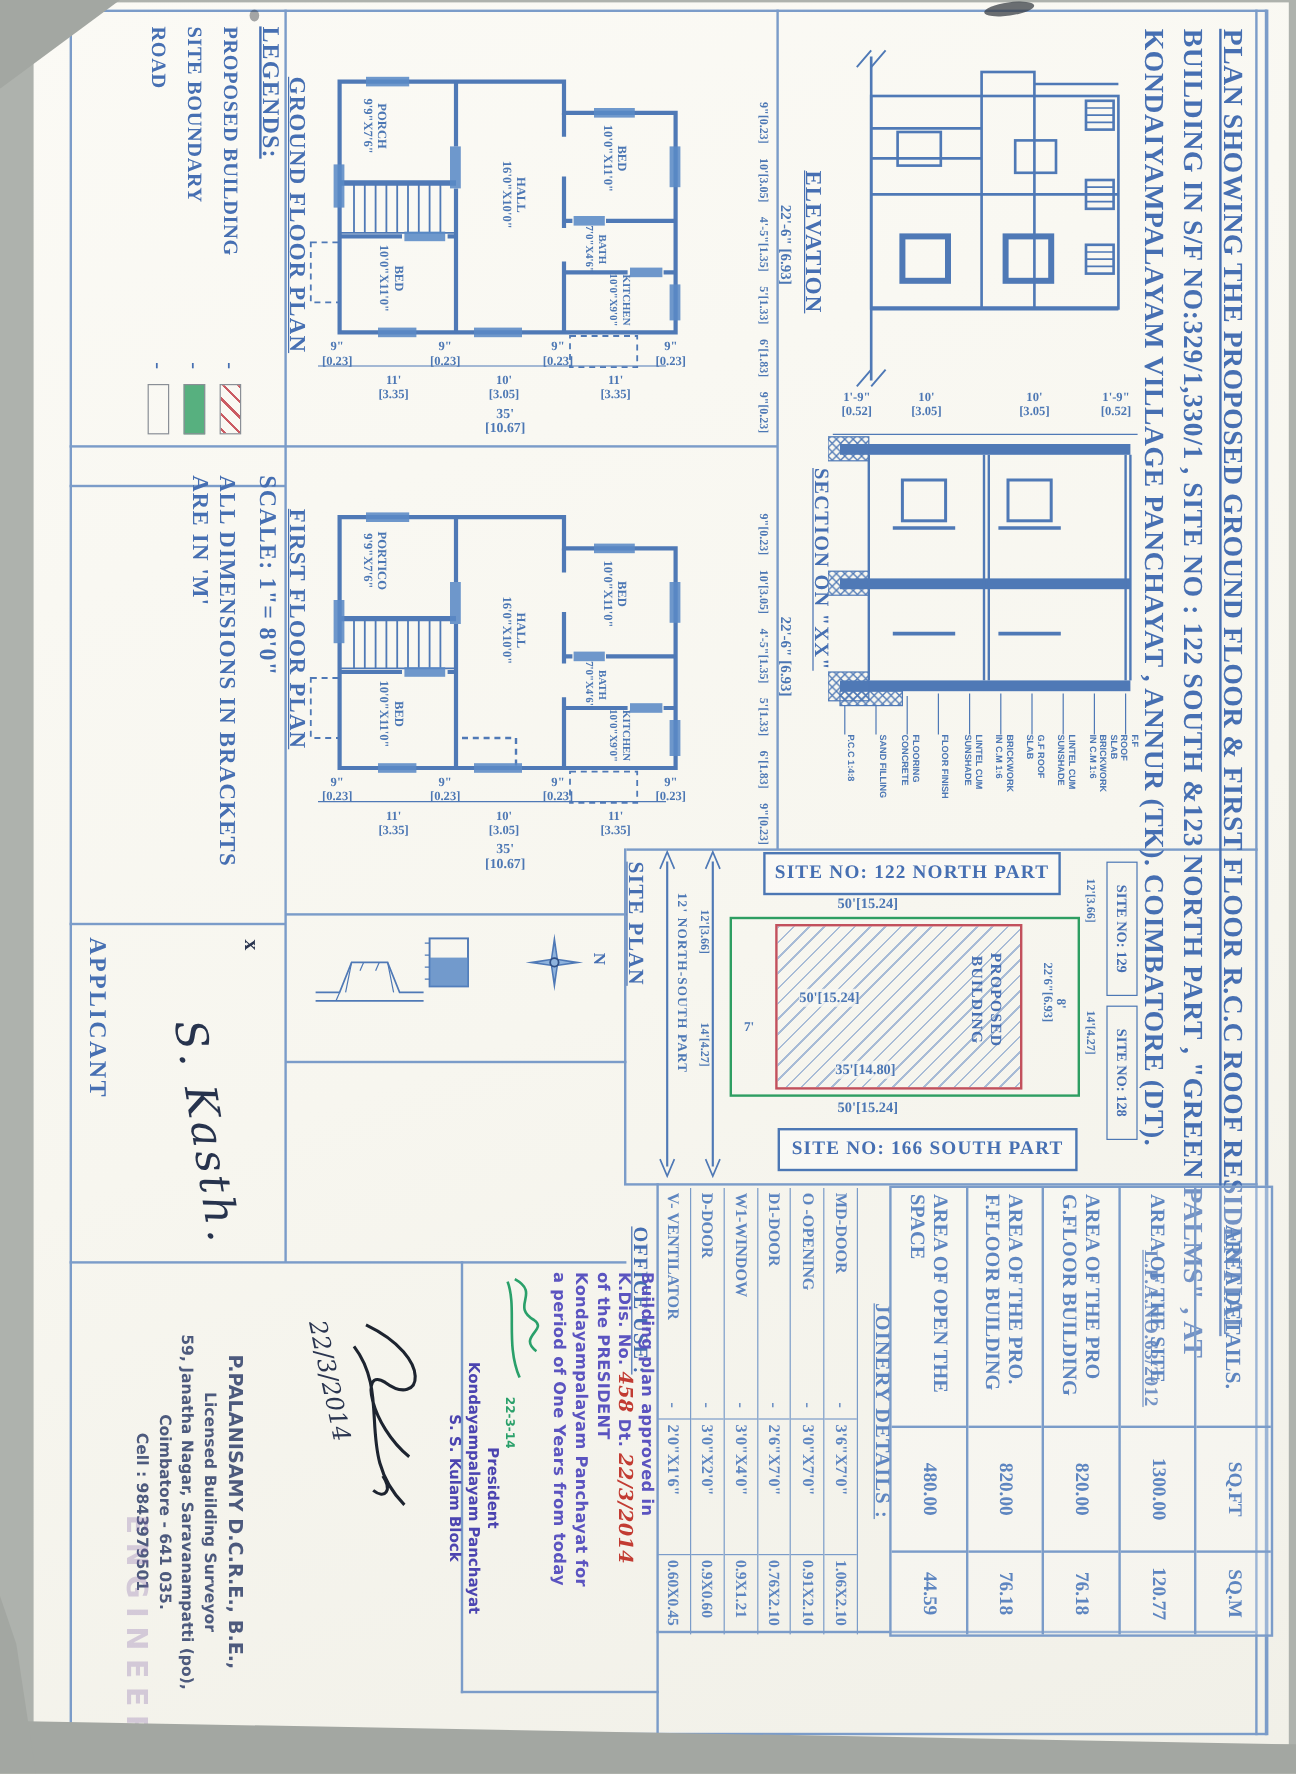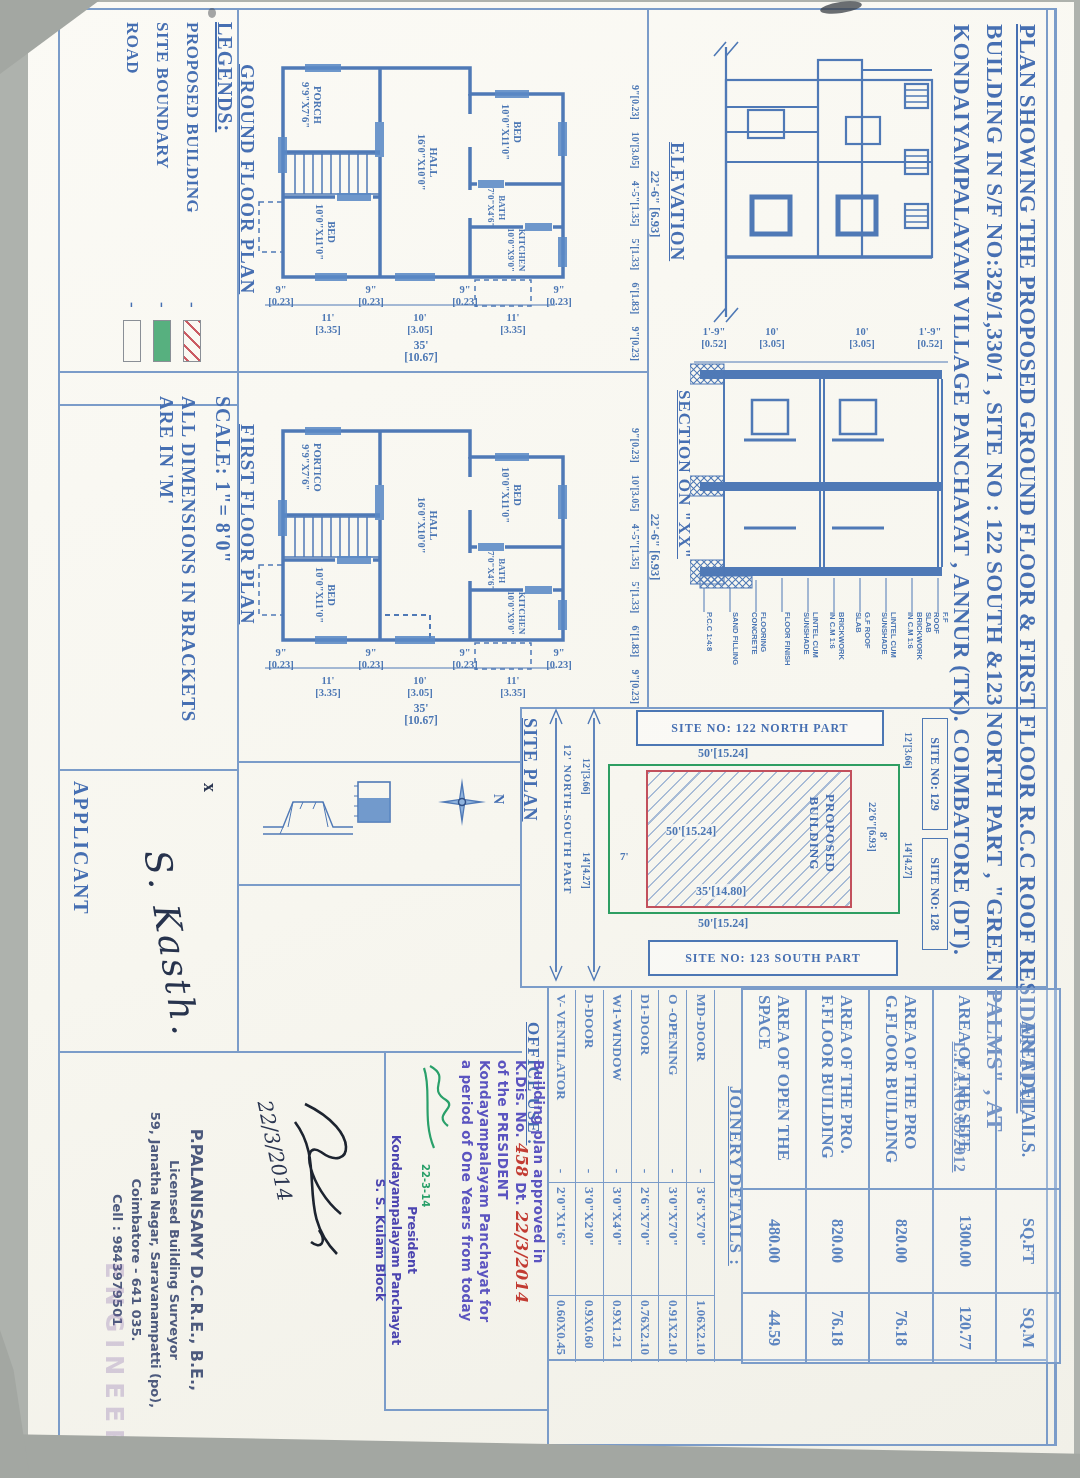--- a/index.html
+++ b/index.html
@@ -42,21 +42,21 @@
   .sw.b{background:repeating-linear-gradient(135deg,rgba(194,64,74,.85) 0 2px,transparent 2px 9px);}
   .sw.g{background:rgba(46,158,98,.8);}
   .dp{position:absolute;text-align:center;font-size:10.5px;line-height:11.5px;color:var(--ink);font-weight:bold;white-space:nowrap;}
   .rlabel{font-size:10.5px;line-height:12px;font-weight:bold;color:var(--ink);text-align:center;white-space:nowrap;}
   .rlabel.sm{font-size:9px;line-height:10.5px;}
   .chain{white-space:nowrap;text-align:center;color:var(--ink);font-weight:bold;}
   .chain .tot{font-size:12.5px;}
   .chain .segs{font-size:10px;display:flex;gap:12px;margin-top:6px;}
   .co{white-space:pre-line;font-size:7.6px;line-height:8.6px;font-weight:bold;color:var(--ink);font-family:"Liberation Sans",sans-serif;}
   .banner{position:absolute;border:2px solid var(--ink);display:flex;align-items:center;justify-content:center;
-    font-size:12px;font-weight:bold;color:var(--title);letter-spacing:1px;white-space:nowrap;background:rgba(255,255,255,.4);}
+    font-size:16px;font-weight:bold;color:var(--title);letter-spacing:1px;white-space:nowrap;background:rgba(255,255,255,.4);}
   .sdim{font-size:11.5px;font-weight:bold;color:var(--ink);white-space:nowrap;}
   .stampP{width:360px;font-family:"DejaVu Sans",sans-serif;color:var(--violet);}
   .stampP .sl{font-size:13.5px;line-height:18px;font-weight:bold;letter-spacing:.3px;}
   .stampP .hand{font-family:"DejaVu Serif",serif;font-style:italic;color:var(--handred);font-size:16px;font-weight:bold;}
   .stampP .pl{font-size:12.5px;line-height:16px;font-weight:bold;text-align:center;color:#4b44b0;}
   .stampS{width:350px;font-family:"DejaVu Sans",sans-serif;color:var(--surv);text-align:center;}
   .stampS .s1{font-size:16px;font-weight:bold;line-height:24px;}
   .stampS .s2{font-size:13px;font-weight:bold;line-height:19px;}
   .wedge{position:absolute;background:#a3a7a2;}
   .smudge{position:absolute;background:#3a3f45;border-radius:50%;}
@@ -576,21 +576,21 @@
     <div class="rot" style="left:290px;top:92px;text-align:center;font-size:13px;font-weight:bold;color:var(--title);letter-spacing:1px">
       <div>PROPOSED</div>
       <div>BUILDING</div>
     </div>
     <div class="sdim" style="position:absolute;left:118px;top:122px;font-size:12px;background:rgba(248,247,242,.8)">50'[15.24]</div>
     <div class="sdim" style="position:absolute;left:148px;top:182px;font-size:12px;background:rgba(248,247,242,.8)">35'[14.80]</div>
     <div class="rot sdim" style="left:330px;top:100px;font-size:10.5px;background:rgba(248,247,242,.8)">22'6"[6.93]</div>
     <div class="rot sdim" style="left:342px;top:130px;font-size:11px">8'</div>
     <div class="sdim" style="position:absolute;left:72px;top:148px;font-size:11px">7'</div>
     <div class="sdim" style="position:absolute;left:150px;top:214px;font-size:12px">50'[15.24]</div>
-    <div class="banner" style="left:100px;top:238px;width:246px;height:32px">SITE NO: 123 SOUTH PART</div>
+    <div class="banner" style="left:100px;top:238px;width:246px;height:32px">SITE NO: 166 SOUTH PART</div>
 
     <div class="rot sdim" style="left:366px;top:30px;font-size:10px">12'[3.66]</div>
     <div class="rot sdim" style="left:366px;top:140px;font-size:10px">14'[4.27]</div>
     <div class="rot" style="left:400px;top:16px">
       <div style="width:110px;height:24px;border:1.5px solid var(--ink);display:flex;align-items:center;justify-content:center;font-size:12px;font-weight:bold;color:var(--title)">SITE NO: 129</div>
     </div>
     <div class="rot" style="left:400px;top:136px">
       <div style="width:110px;height:24px;border:1.5px solid var(--ink);display:flex;align-items:center;justify-content:center;font-size:12px;font-weight:bold;color:var(--title)">SITE NO: 128</div>
     </div>
   </div>

